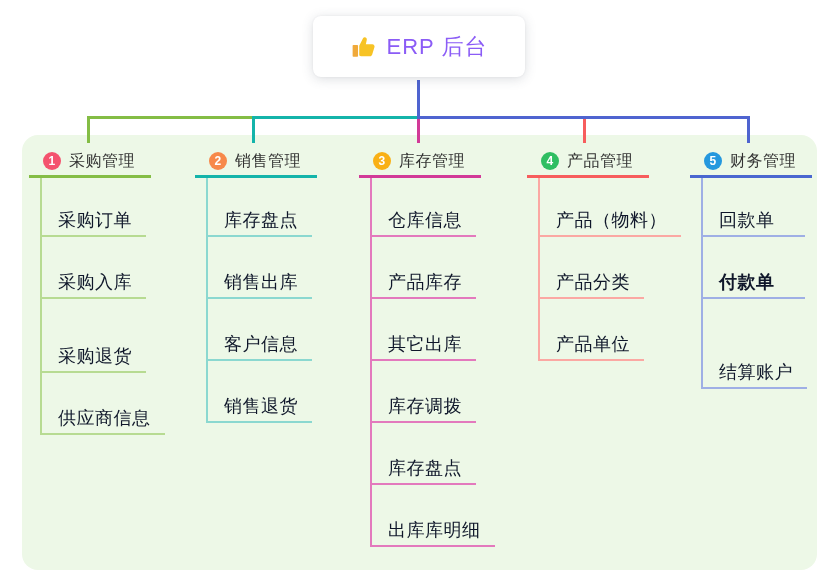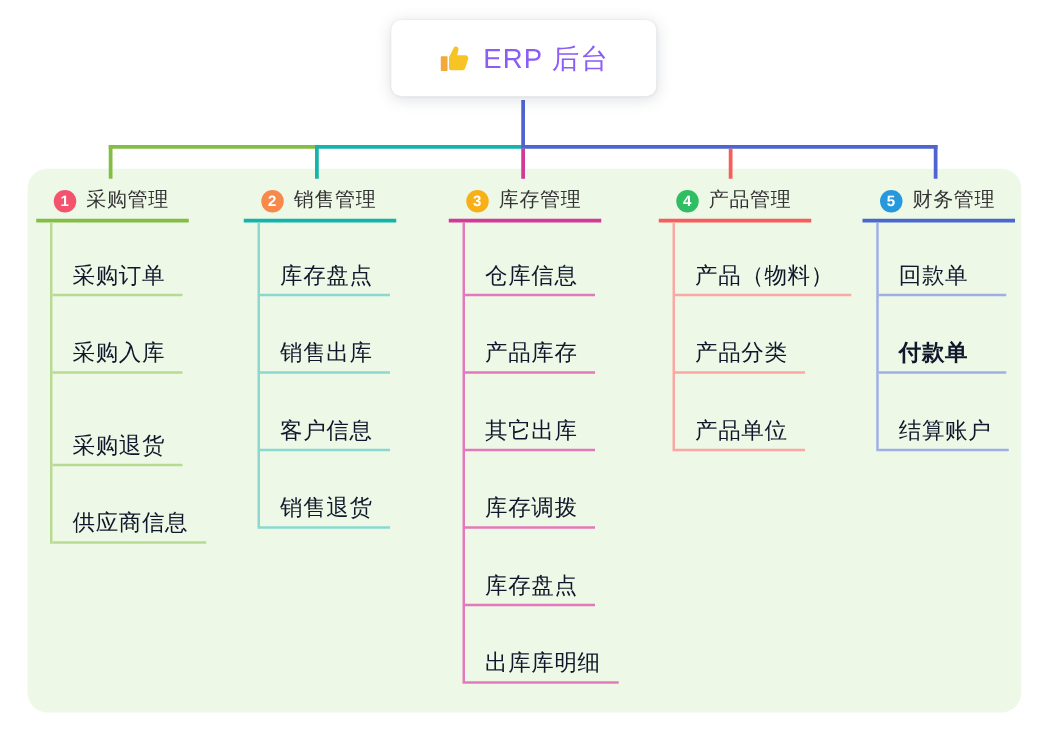--- a/index.html
+++ b/index.html
@@ -141,18 +141,18 @@
   </div>
 
   <div class="branch">
     <div class="branch-header" style="border-bottom-color: rgb(74, 103, 208);">
       <span class="badge" style="background-color: rgb(37, 152, 222);">5</span>
       <span class="branch-label">财务管理</span>
     </div>
     <div class="subtree" style="border-left-color: rgb(159, 175, 229);">
           <div class="sub-item" style="border-bottom-color: rgb(159, 175, 229);">回款单</div>
           <div class="sub-item" style="border-bottom-color: rgb(159, 175, 229); font-weight: bold;">付款单</div>
-          <div class="sub-item" style="border-bottom-color: rgb(159, 175, 229);">结算账户</div>
+          <div class="sub-item" style="border-bottom-color: rgb(159, 175, 229); margin-top: 28px;">结算账户</div>
         </div>
   </div>
 </div>
 
 </div>
 
 </body></html>

